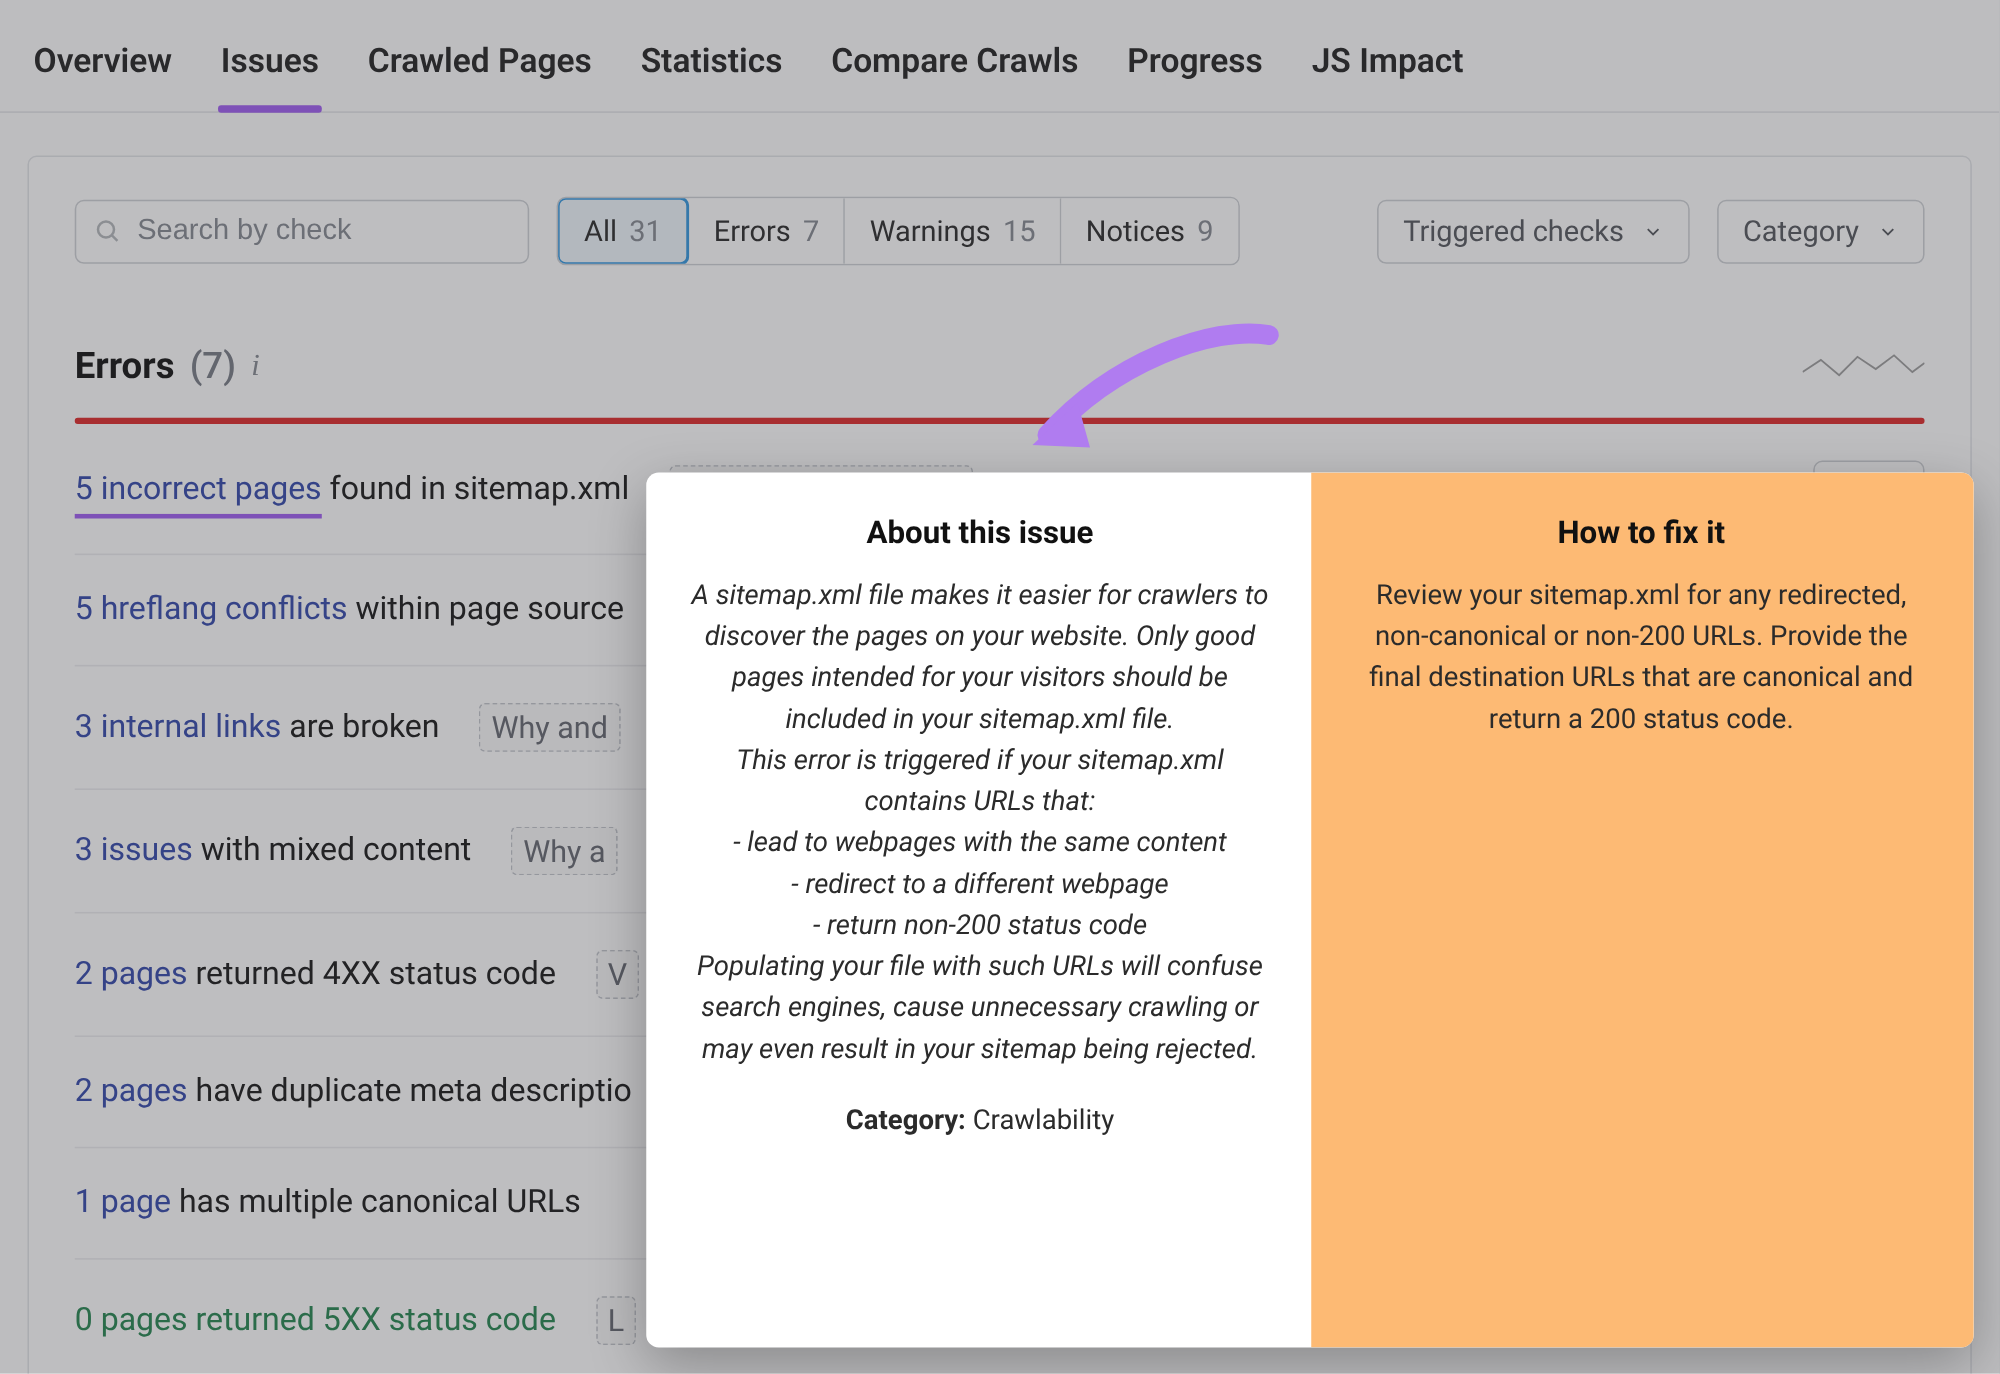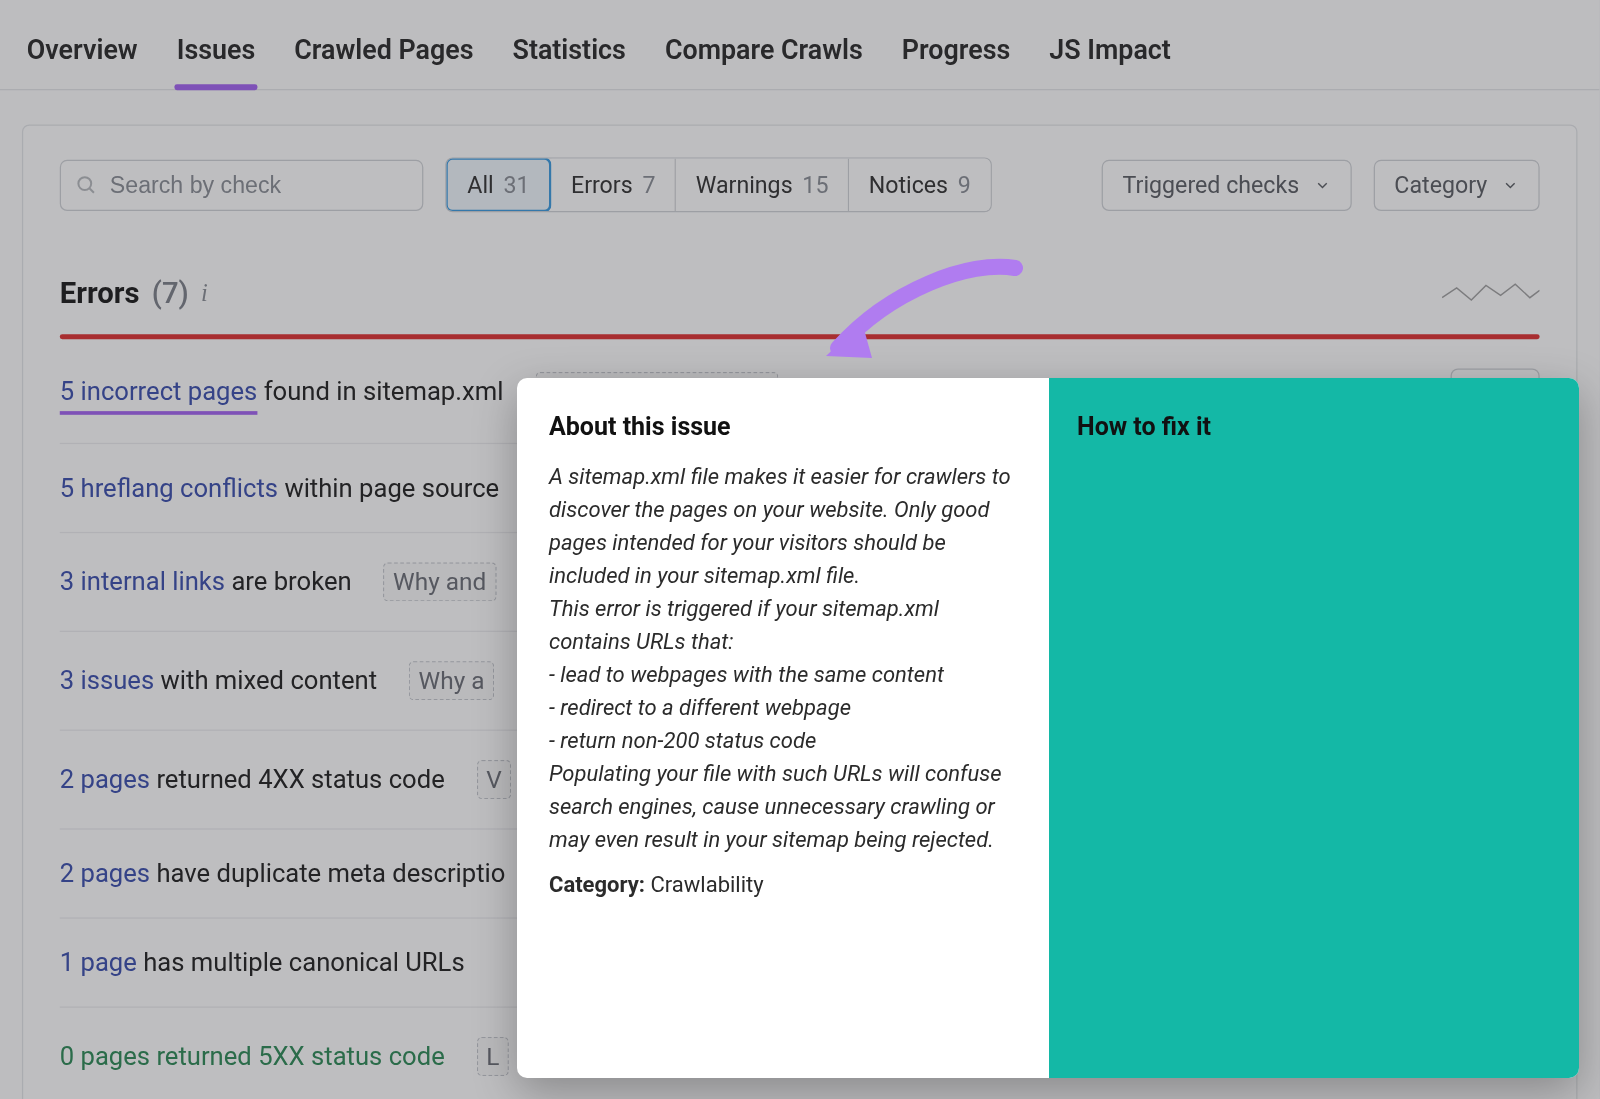--- a/index.html
+++ b/index.html
@@ -207,43 +207,44 @@
     top: 378px;
     left: 517px;
     width: 1062px;
     height: 700px;
     background: #fff;
     border-radius: 10px;
     box-shadow: 0 14px 44px rgba(0,0,0,0.28);
     display: flex;
     z-index: 20;
     overflow: hidden;
+    text-align: center;
   }
   .popover-left {
     flex: 0 0 532px;
     padding: 30px 30px 30px 32px;
     font-size: 22px;
     line-height: 1.5;
     color: #2b2b2b;
   }
   .popover-right {
     flex: 1;
-    background: #14b8a6;
+    background: #fdba74;
     padding: 30px 30px 30px 28px;
     font-size: 22px;
     line-height: 1.5;
     color: #2b2b2b;
   }
   .popover h3 {
     font-size: 25px;
     font-weight: 700;
     margin-bottom: 14px;
     color: #111;
   }
-  .cat-line { margin-top: 12px; font-size: 22px; }
+  .cat-line { margin-top: 24px; font-size: 22px; }
   .cat-line b { font-weight: 700; }
   
   .arrow-annot {
     position: absolute;
     top: 250px;
     left: 810px;
     width: 220px;
     height: 140px;
     z-index: 30;
     pointer-events: none;
@@ -384,20 +385,21 @@
 - redirect to a different webpage
 - return non-200 status code
 Populating your file with such URLs will confuse search engines, cause unnecessary crawling or may even result in your sitemap being rejected.</div>
     <div class="cat-line">
       <b>Category:</b>
       <span>Crawlability</span>
     </div>
   </div>
   <div class="popover-right">
     <h3>How to fix it</h3>
+    <div>Review your sitemap.xml for any redirected, non-canonical or non-200 URLs. Provide the final destination URLs that are canonical and return a 200 status code.</div>
   </div>
 </div>
 
 <svg class="arrow-annot" viewBox="0 0 220 140">
   <defs>
     <marker id="ahead" markerWidth="14" markerHeight="14" refX="4" refY="6" orient="auto">
       <path d="M0,0 L12,6 L0,12 Z" fill="#b07cf0"></path>
     </marker>
   </defs>
   <path d="M205,18 C160,10 80,40 28,98" stroke="#b07cf0" stroke-width="16" fill="none" stroke-linecap="round"></path>

